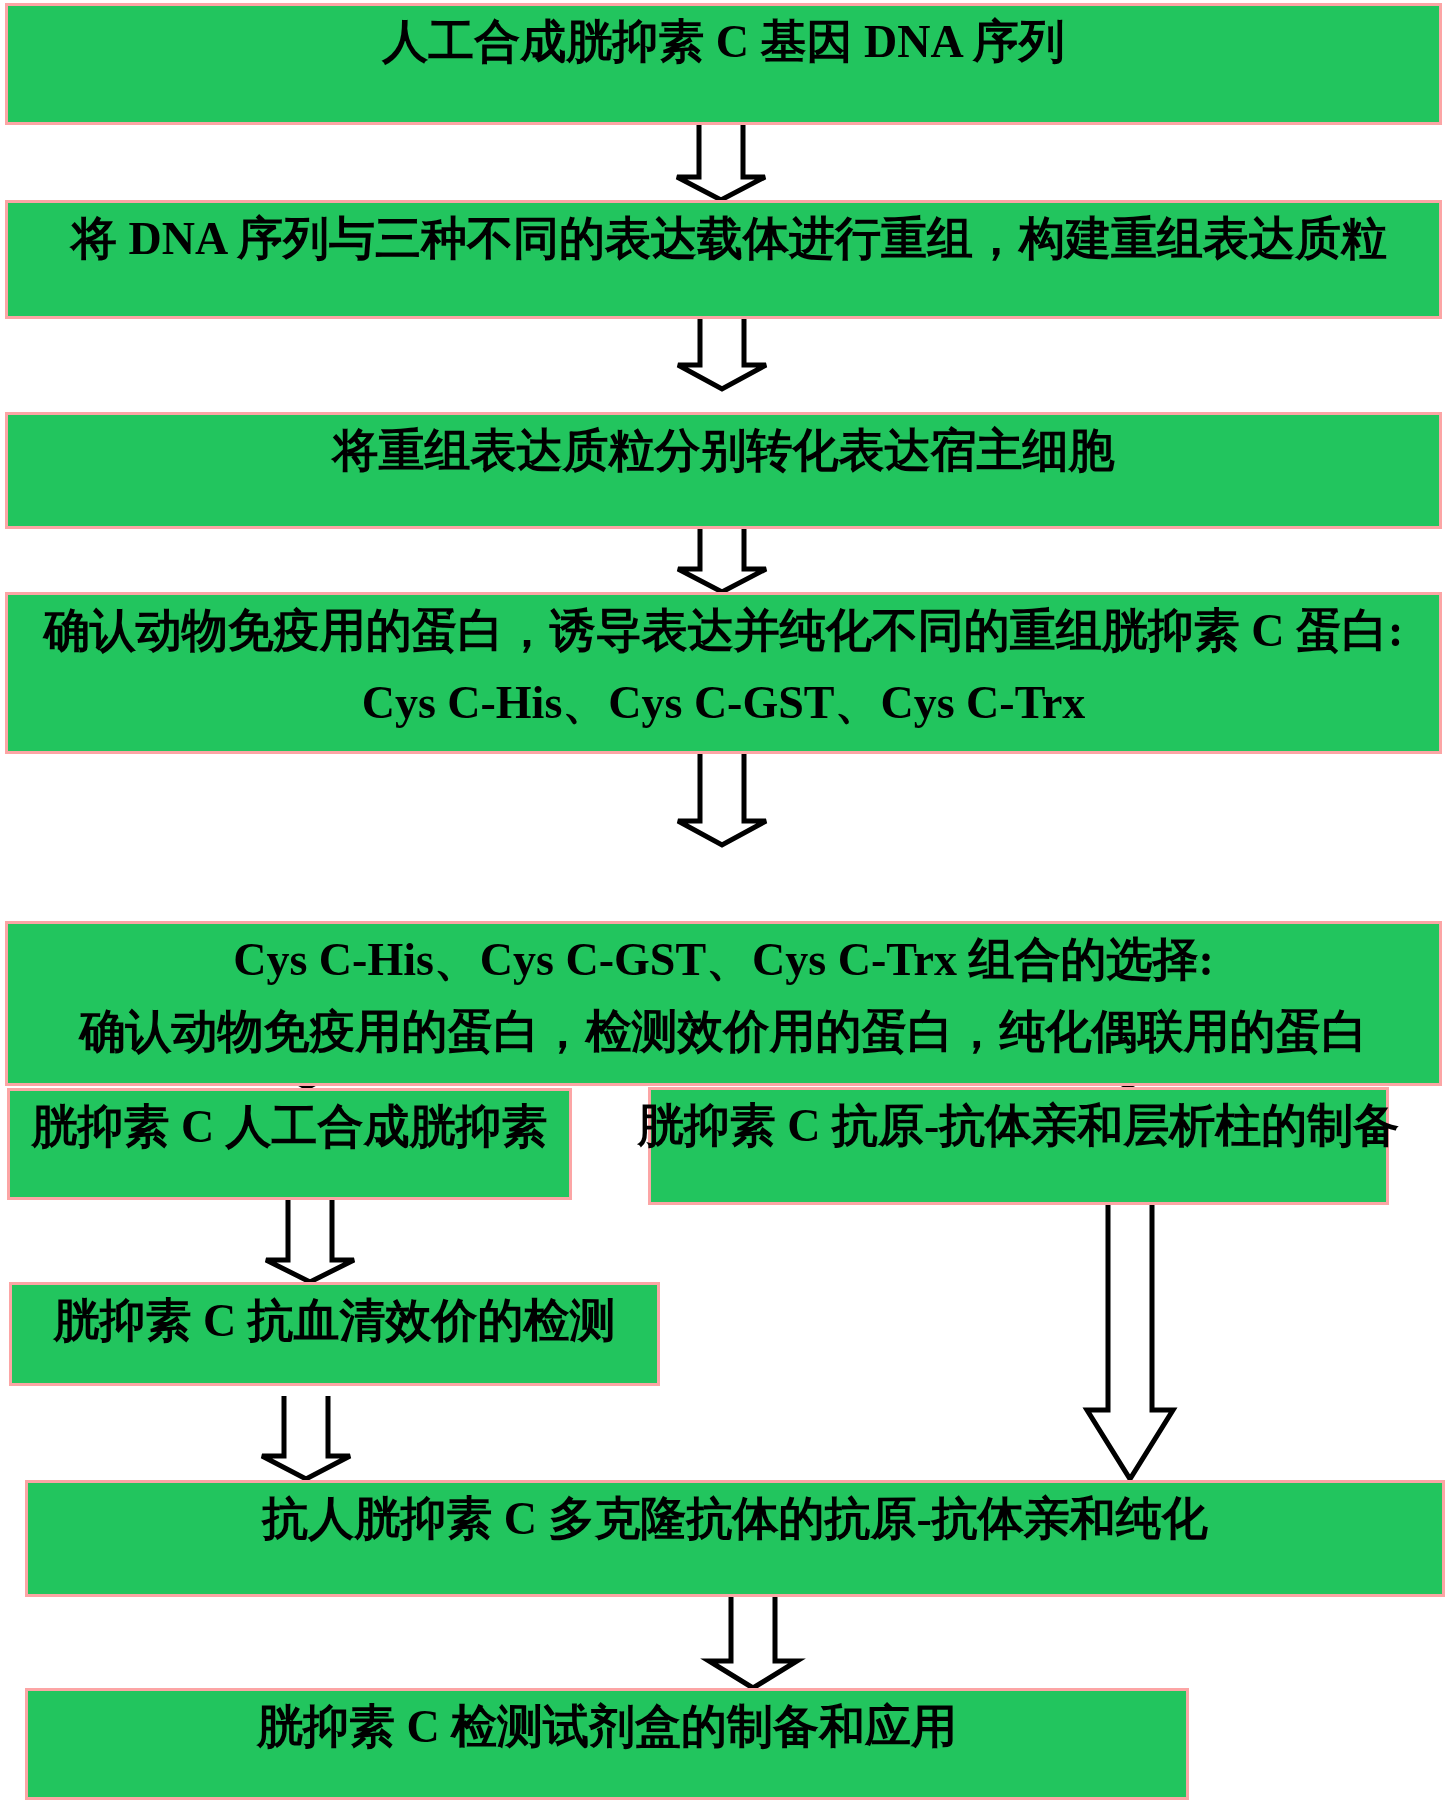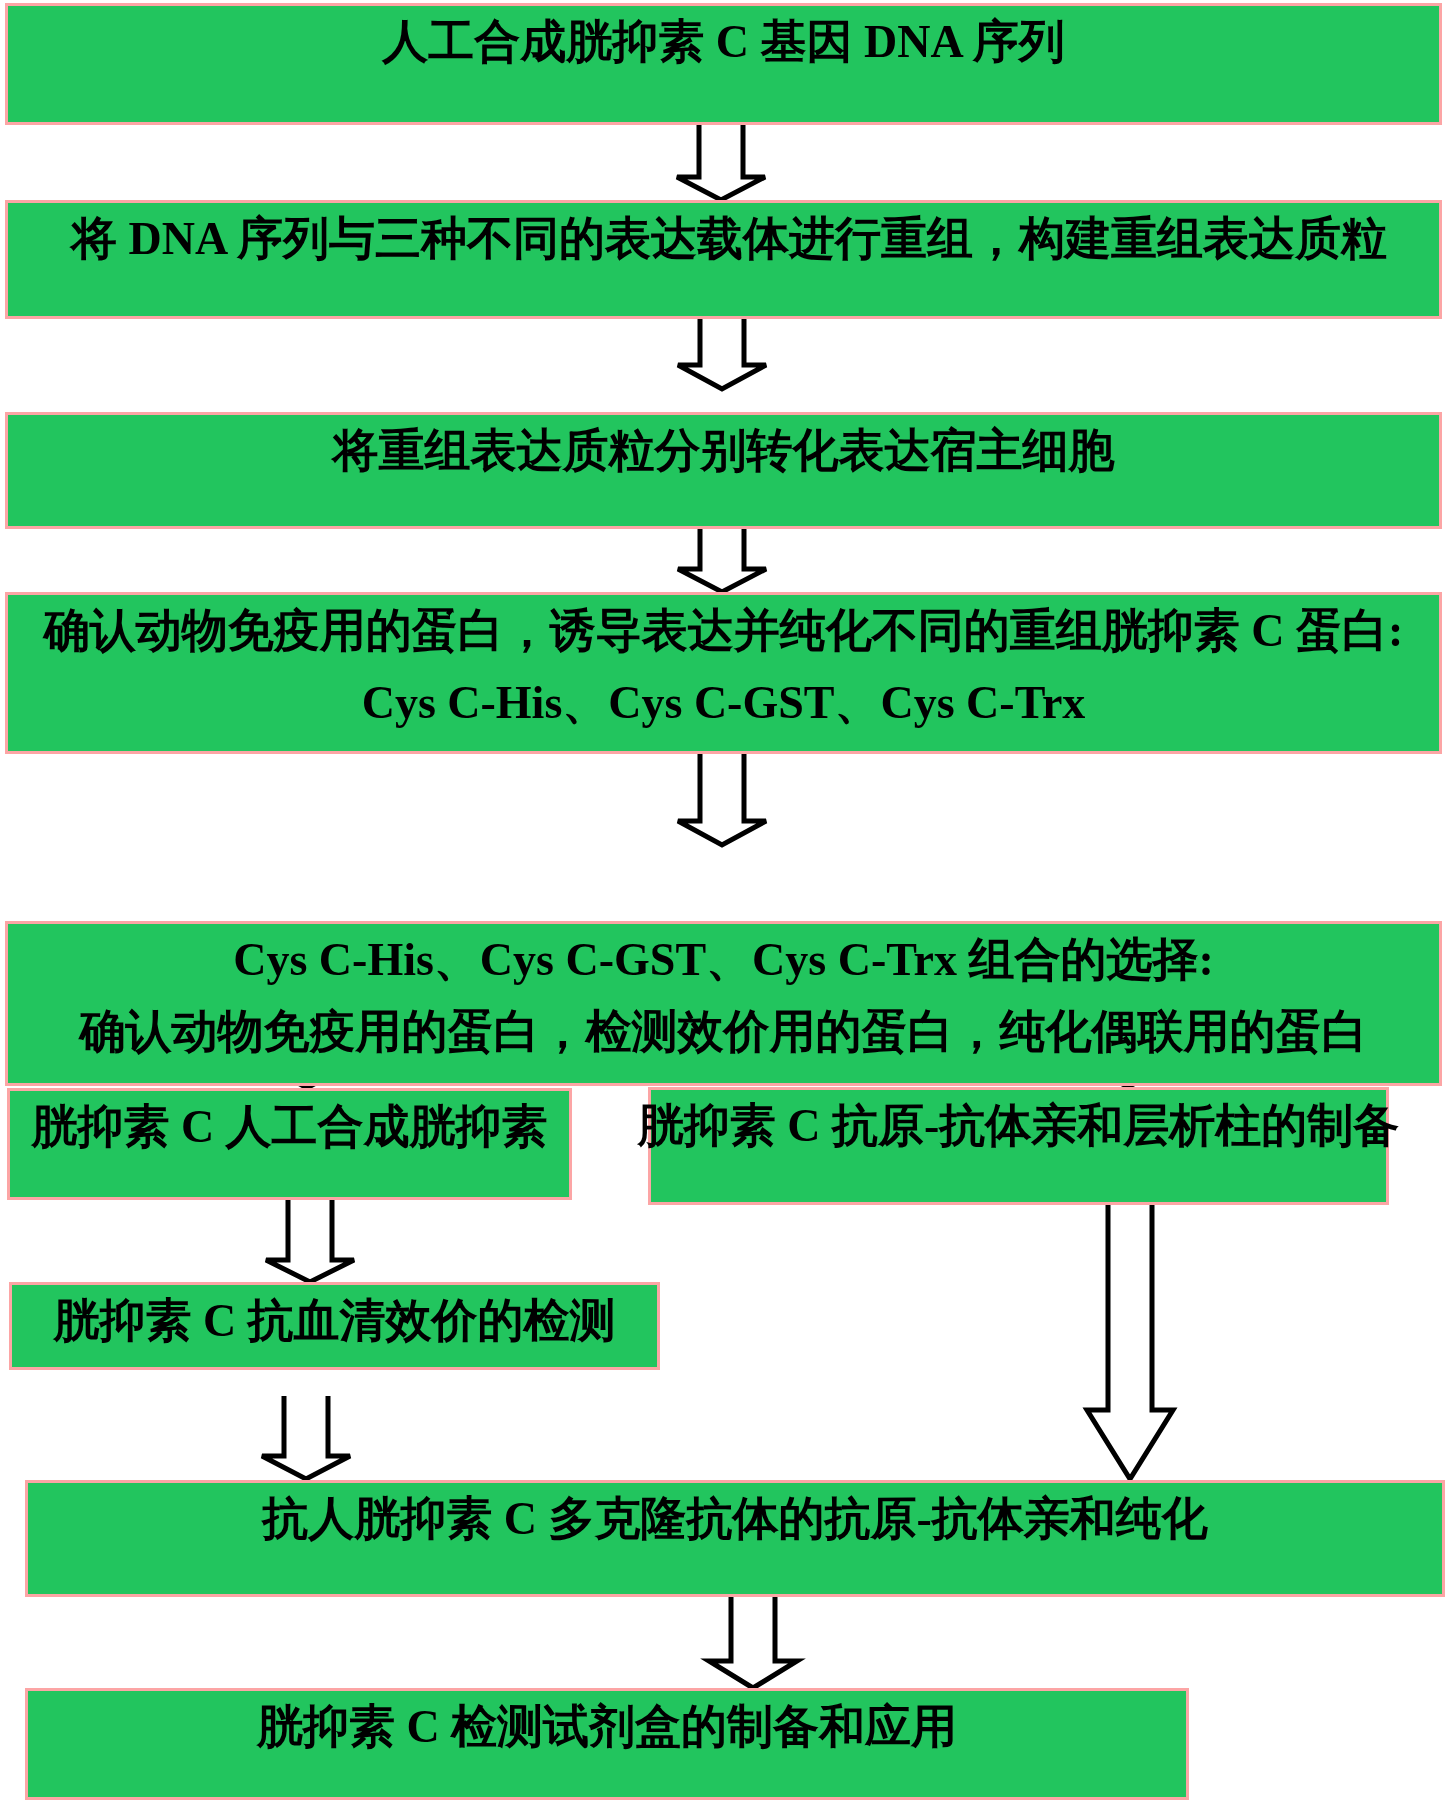--- a/index.html
+++ b/index.html
@@ -89,21 +89,21 @@
   </div>
 
   <div class="node" style="left:7px; top:1088px; width:565px; height:112px;">
     <span class="line">胱抑素 C 人工合成胱抑素</span>
   </div>
 
   <div class="node" style="left:648px; top:1087px; width:741px; height:118px;">
     <span class="line">胱抑素 C 抗原-抗体亲和层析柱的制备</span>
   </div>
 
-  <div class="node" style="left:9px; top:1282px; width:651px; height:88px;">
+  <div class="node" style="left:9px; top:1282px; width:651px; height:104px;">
     <span class="line">胱抑素 C 抗血清效价的检测</span>
   </div>
 
   <div class="node" style="left:25px; top:1480px; width:1420px; height:117px;">
     <span class="line">抗人胱抑素 C 多克隆抗体的抗原-抗体亲和纯化</span>
   </div>
 
   <div class="node" style="left:25px; top:1688px; width:1164px; height:112px;">
     <span class="line">胱抑素 C 检测试剂盒的制备和应用</span>
   </div>

